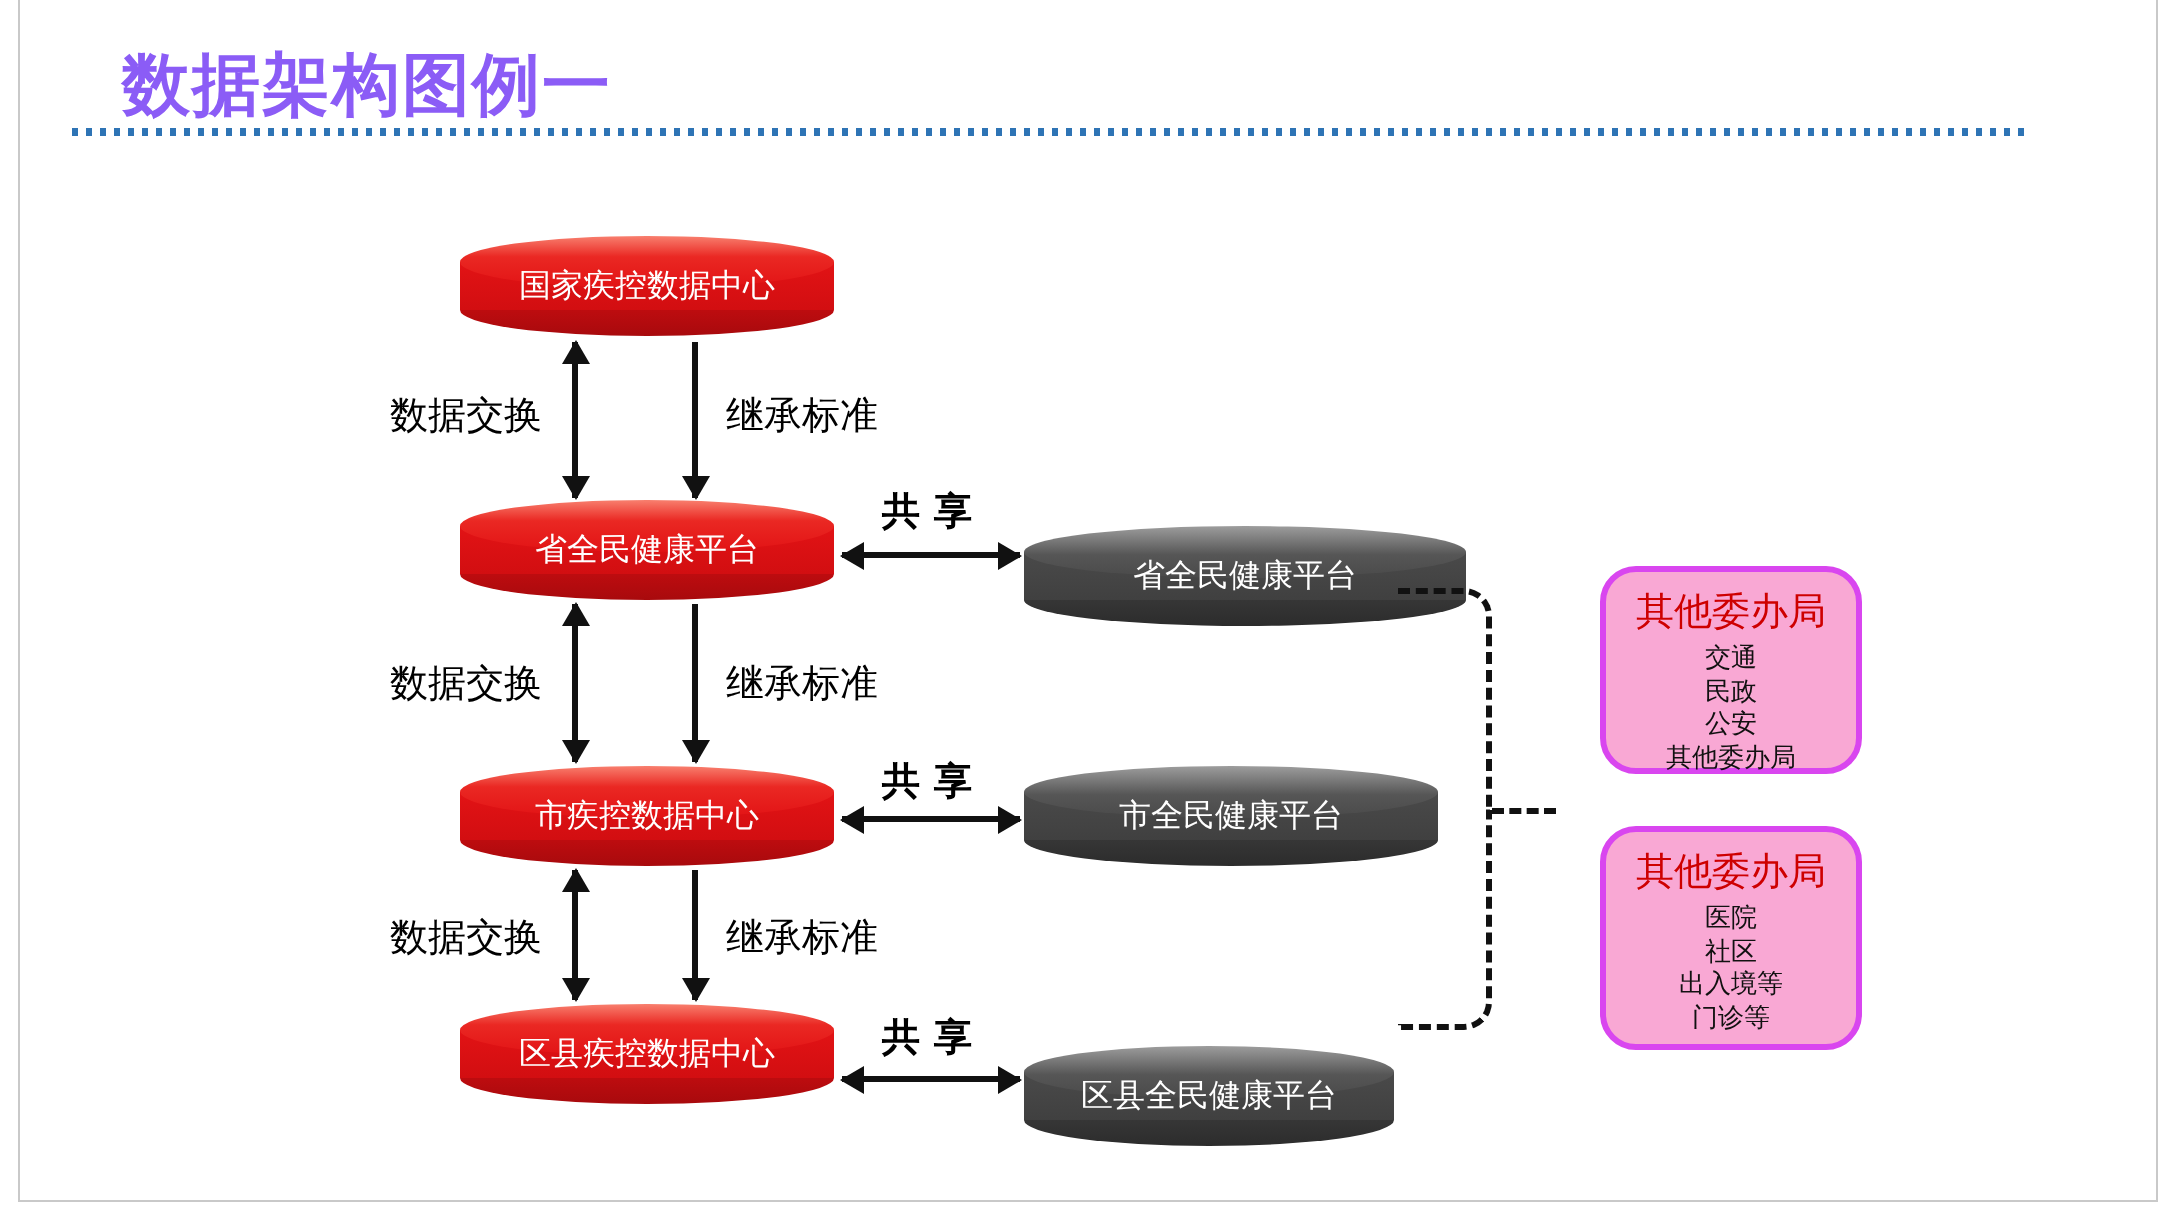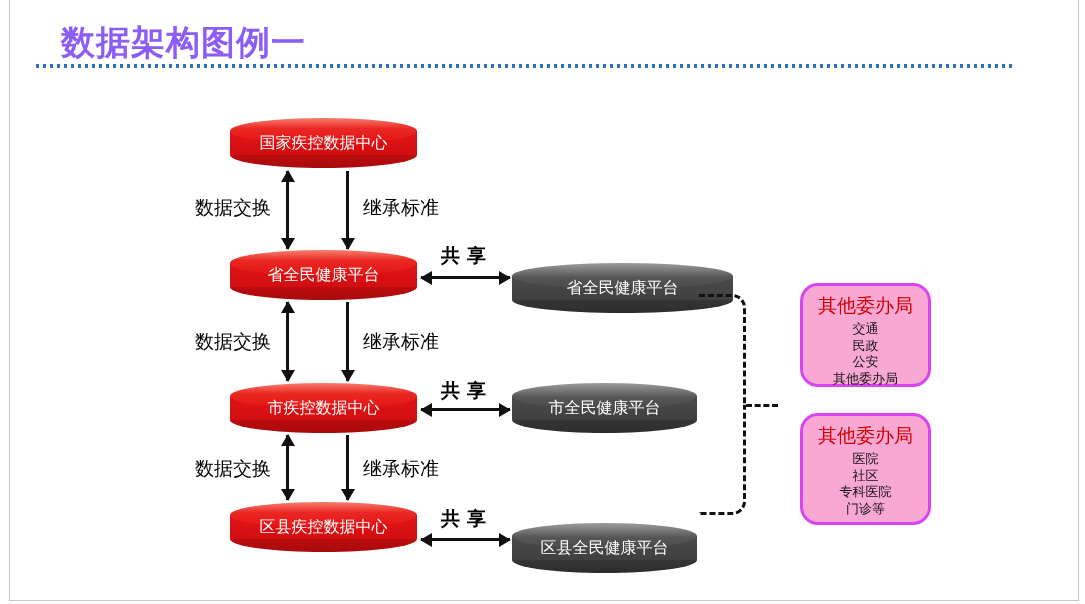--- a/index.html
+++ b/index.html
@@ -113,21 +113,21 @@
     <div class="lbl" style="left:363px;top:329px;">继承标准</div>
 
     <div class="cyl red" style="left:230px;top:383px;">
       <i class="bot"></i>
         <i class="mid"></i>
         <i class="top"></i>
       <span class="cyl-label">市疾控数据中心</span>
     </div>
     <div class="lbl share" style="left:441px;top:378px;">共享</div>
     <div class="harrow" style="left:421px;top:408px;width:89px;"></div>
-    <div class="cyl gray" style="left:512px;top:383px;width:185px;">
+    <div class="cyl gray" style="left:512px;top:383px;width:207px;">
       <i class="bot"></i>
         <i class="mid"></i>
         <i class="top"></i>
       <span class="cyl-label">市全民健康平台</span>
     </div>
 
     <div class="varrow double" style="left:286px;top:435px;height:65px;"></div>
     <div class="varrow single" style="left:346px;top:435px;height:65px;"></div>
     <div class="lbl" style="left:195px;top:456px;">数据交换</div>
     <div class="lbl" style="left:363px;top:456px;">继承标准</div>
@@ -155,18 +155,18 @@
       <div class="bt">其他委办局</div>
       <div class="bi">交通</div>
       <div class="bi">民政</div>
       <div class="bi">公安</div>
       <div class="bi">其他委办局</div>
     </div>
     <div class="sidebox" style="top:413px;height:106px;">
       <div class="bt">其他委办局</div>
       <div class="bi">医院</div>
       <div class="bi">社区</div>
-      <div class="bi">专科医院</div>
+      <div class="bi">出入境等</div>
       <div class="bi">门诊等</div>
     </div>
 
   </div>
 </div>
 
 </body></html>

